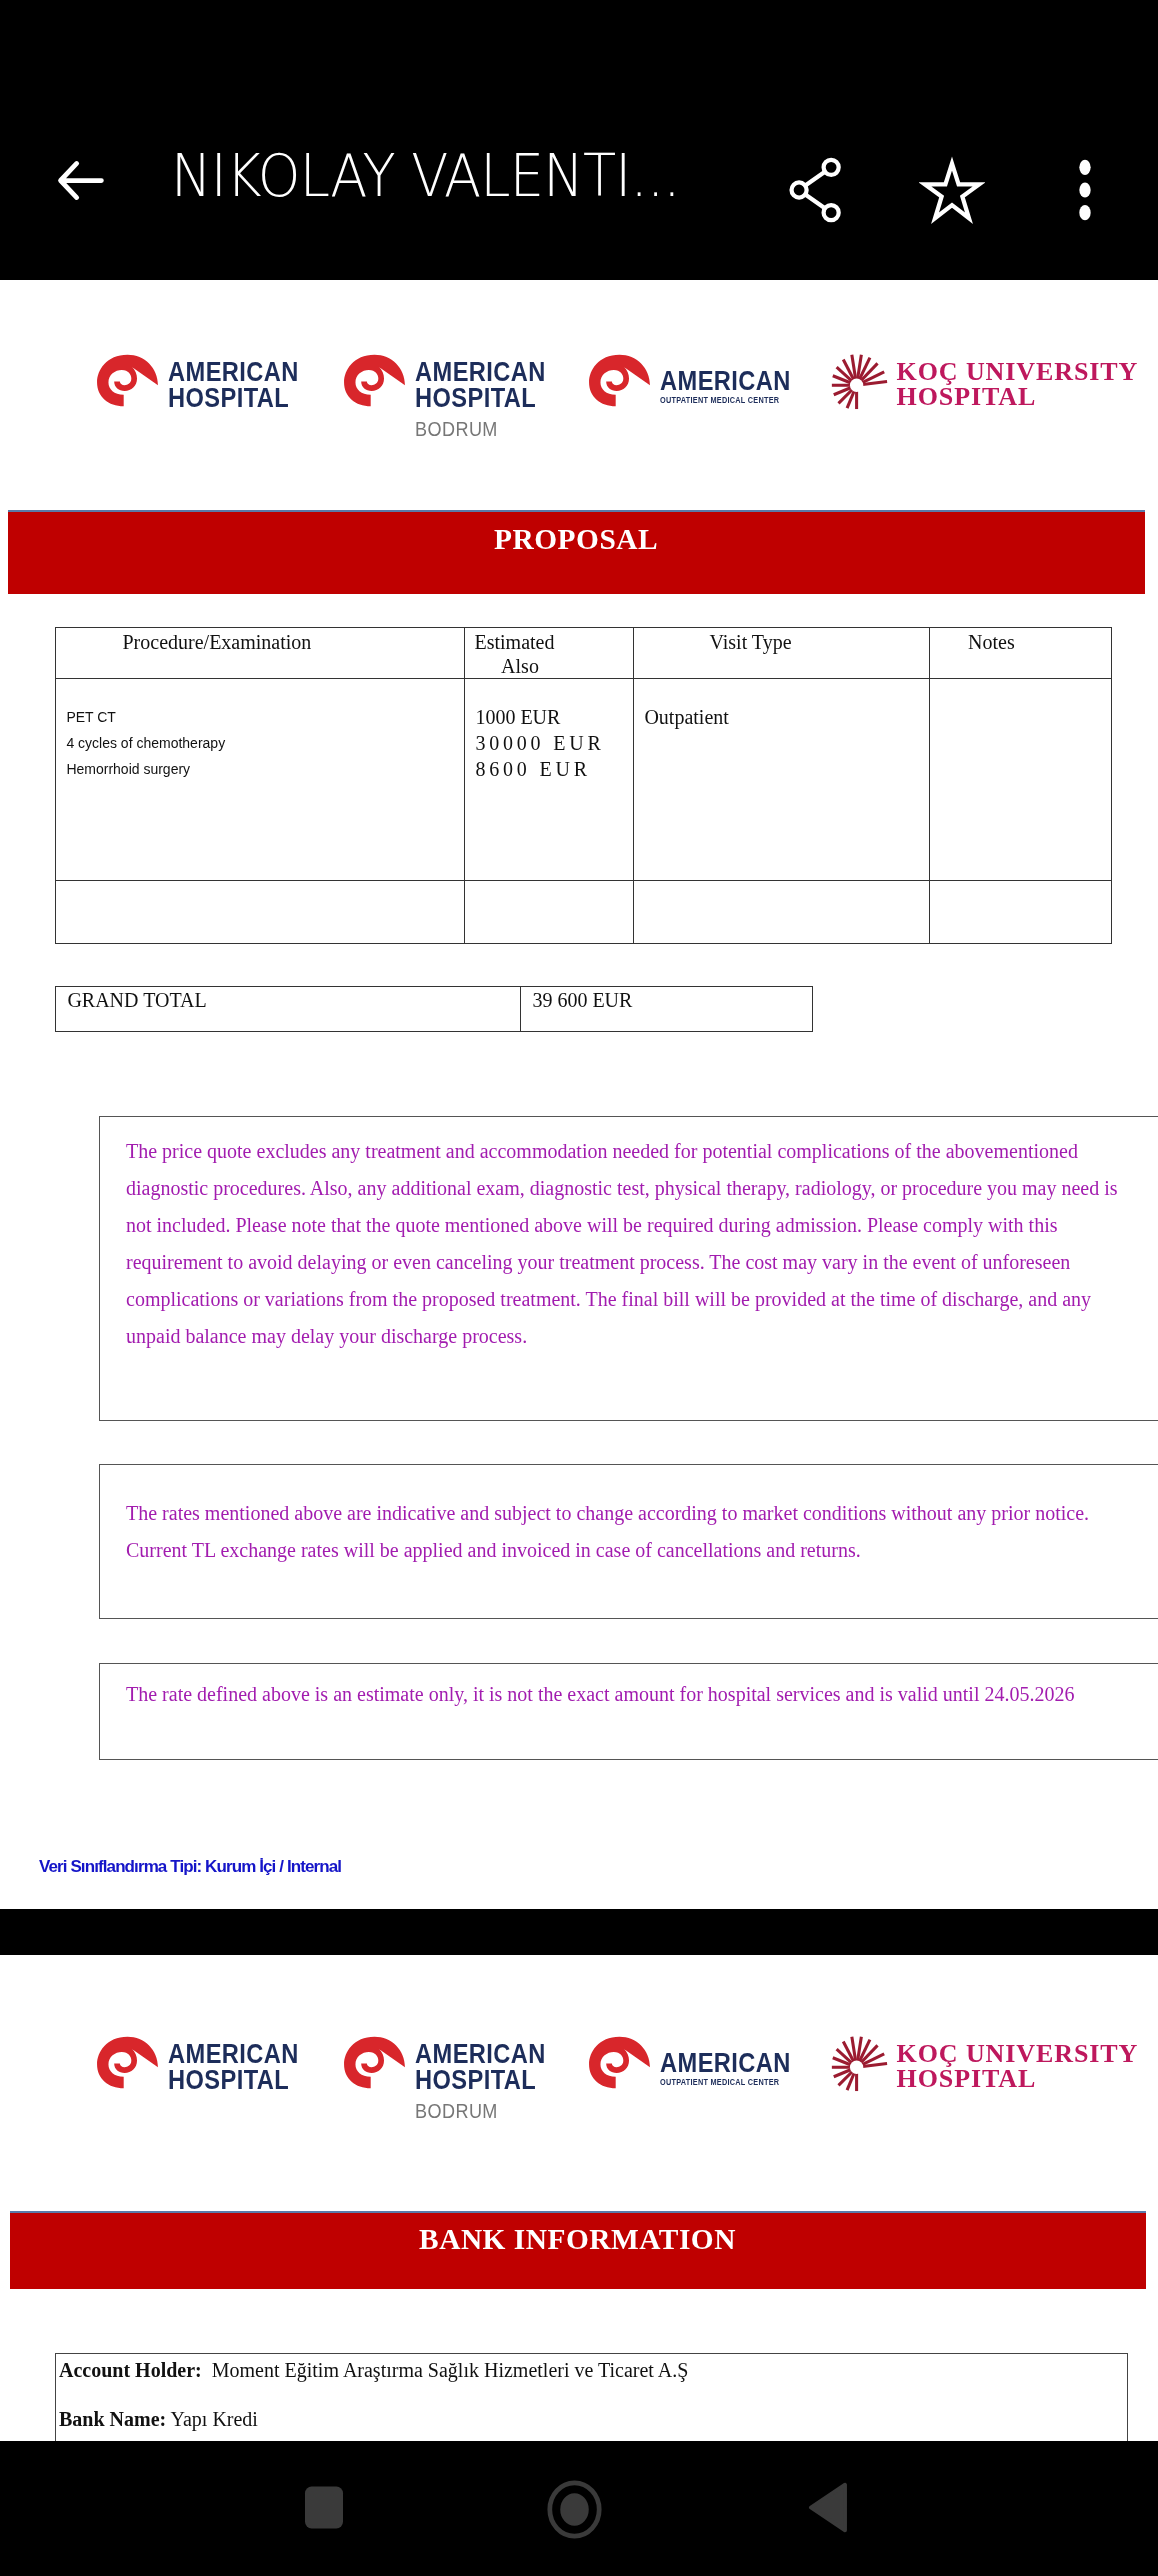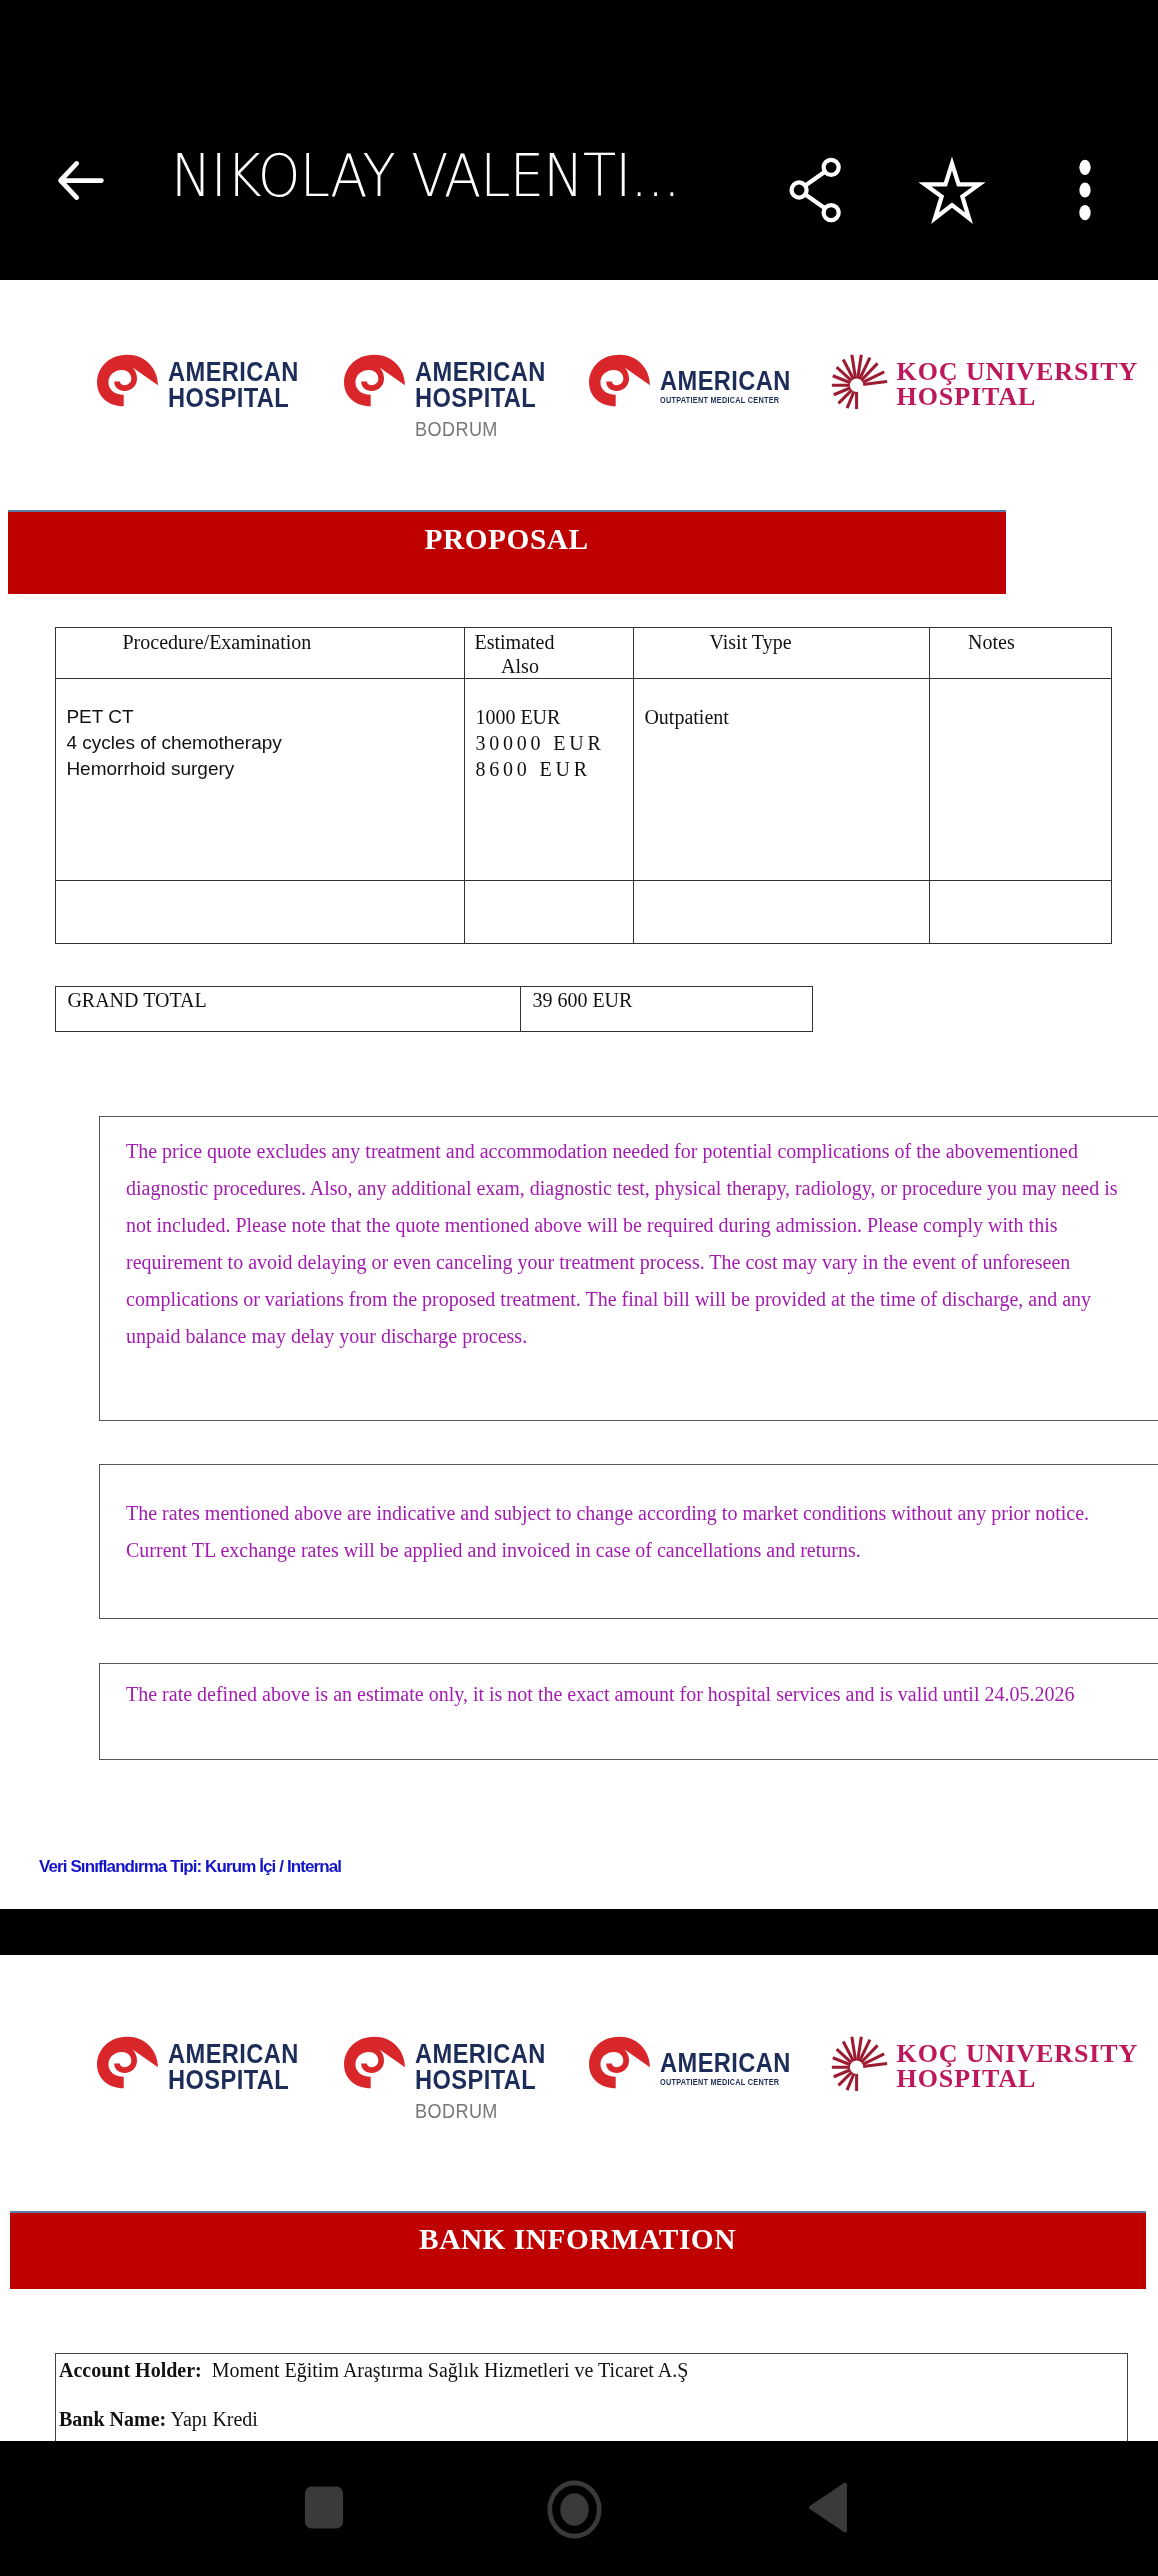--- a/index.html
+++ b/index.html
@@ -25,37 +25,37 @@
   .logos { position: absolute; left: 0; width: 1159px; height: 114px; }
   .logo { position: absolute; top: 0; height: 104px; display: flex; align-items: flex-start; }
   .logo svg { flex: none; }
   .logo .ltext { font-family: "Liberation Sans", sans-serif; font-weight: bold; color: #1d2d5a;
     line-height: 26.6px; font-size: 27.5px; margin-left: 7.6px; margin-top: 7.6px; transform: scaleX(0.86); transform-origin: left; letter-spacing: 0.5px; }
   .logo .sub { display: block; font-weight: normal; color: #777; font-size: 21px; line-height: 25px; margin-top: 3.8px; }
   .logo .tiny { display: block; font-size: 8.5px; line-height: 9.5px; letter-spacing: 0.3px; margin-top: 1.9px; }
   .logo.koc .ltext { font-family: "Liberation Serif", serif; color: #be185d; font-size: 26px; line-height: 25px; letter-spacing: 0.9px; transform: none; }
 
   
-  .banner { position: absolute; left: 7.6px; width: 998px; height: 84px; background: #bf0000;
+  .banner { position: absolute; left: 7.6px; width: 1137px; height: 84px; background: #bf0000;
     border-top: 2.8px solid #5a7aa8; display: flex; justify-content: center; }
   .banner .btitle { color: #fff; font-family: "Liberation Serif", serif; font-weight: bold;
     font-size: 29.4px; margin-top: 11.4px; letter-spacing: 0.5px; }
 
   
   table { border-collapse: collapse; position: absolute; font-family: "Liberation Serif", serif; }
   .proc { left: 55px; top: 347px; width: 1057px; }
   .proc td, .proc th { border: 1.4px solid #333; vertical-align: top; font-weight: normal; font-size: 20px; text-align: left; }
   .proc th { height: 50px; padding: 1.9px 9.5px 0 9.5px; line-height: 24px; }
   .proc .r-body td { height: 202px; padding: 25px 10.4px 0 10.4px; line-height: 26px; }
   .proc .r-empty td { height: 63px; }
   .proc .c1 { width: 409px; }
   .proc .c2 { width: 169px; }
   .proc .c3 { width: 296px; }
   .proc .c4 { width: 182px; }
-  .proc .sans { font-family: "Liberation Sans", sans-serif; font-size: 19px; }
+  .proc .sans { font-family: "Liberation Sans", sans-serif; font-size: 14px; }
   .proc .spaced { letter-spacing: 3.8px; }
 
   .total { left: 55px; top: 706px; width: 758px; }
   .total td { border: 1.4px solid #333; height: 45px; vertical-align: top; padding: 1.9px 11.4px; font-size: 20px; }
   .total .t1 { width: 465px; }
 
   .notebox { position: absolute; left: 55px; border: 1.4px solid #555; background: #fff;
     font-family: "Liberation Serif", serif; font-size: 20px; color: #a21caf; padding: 16px 25px 0 26px; margin-left: 44px; }
   .nb1 { top: 836px; width: 1061px; height: 305px; line-height: 37px; }
   .nb2 { top: 1184px; width: 1064px; height: 155px; line-height: 37px; padding-top: 30px; }

